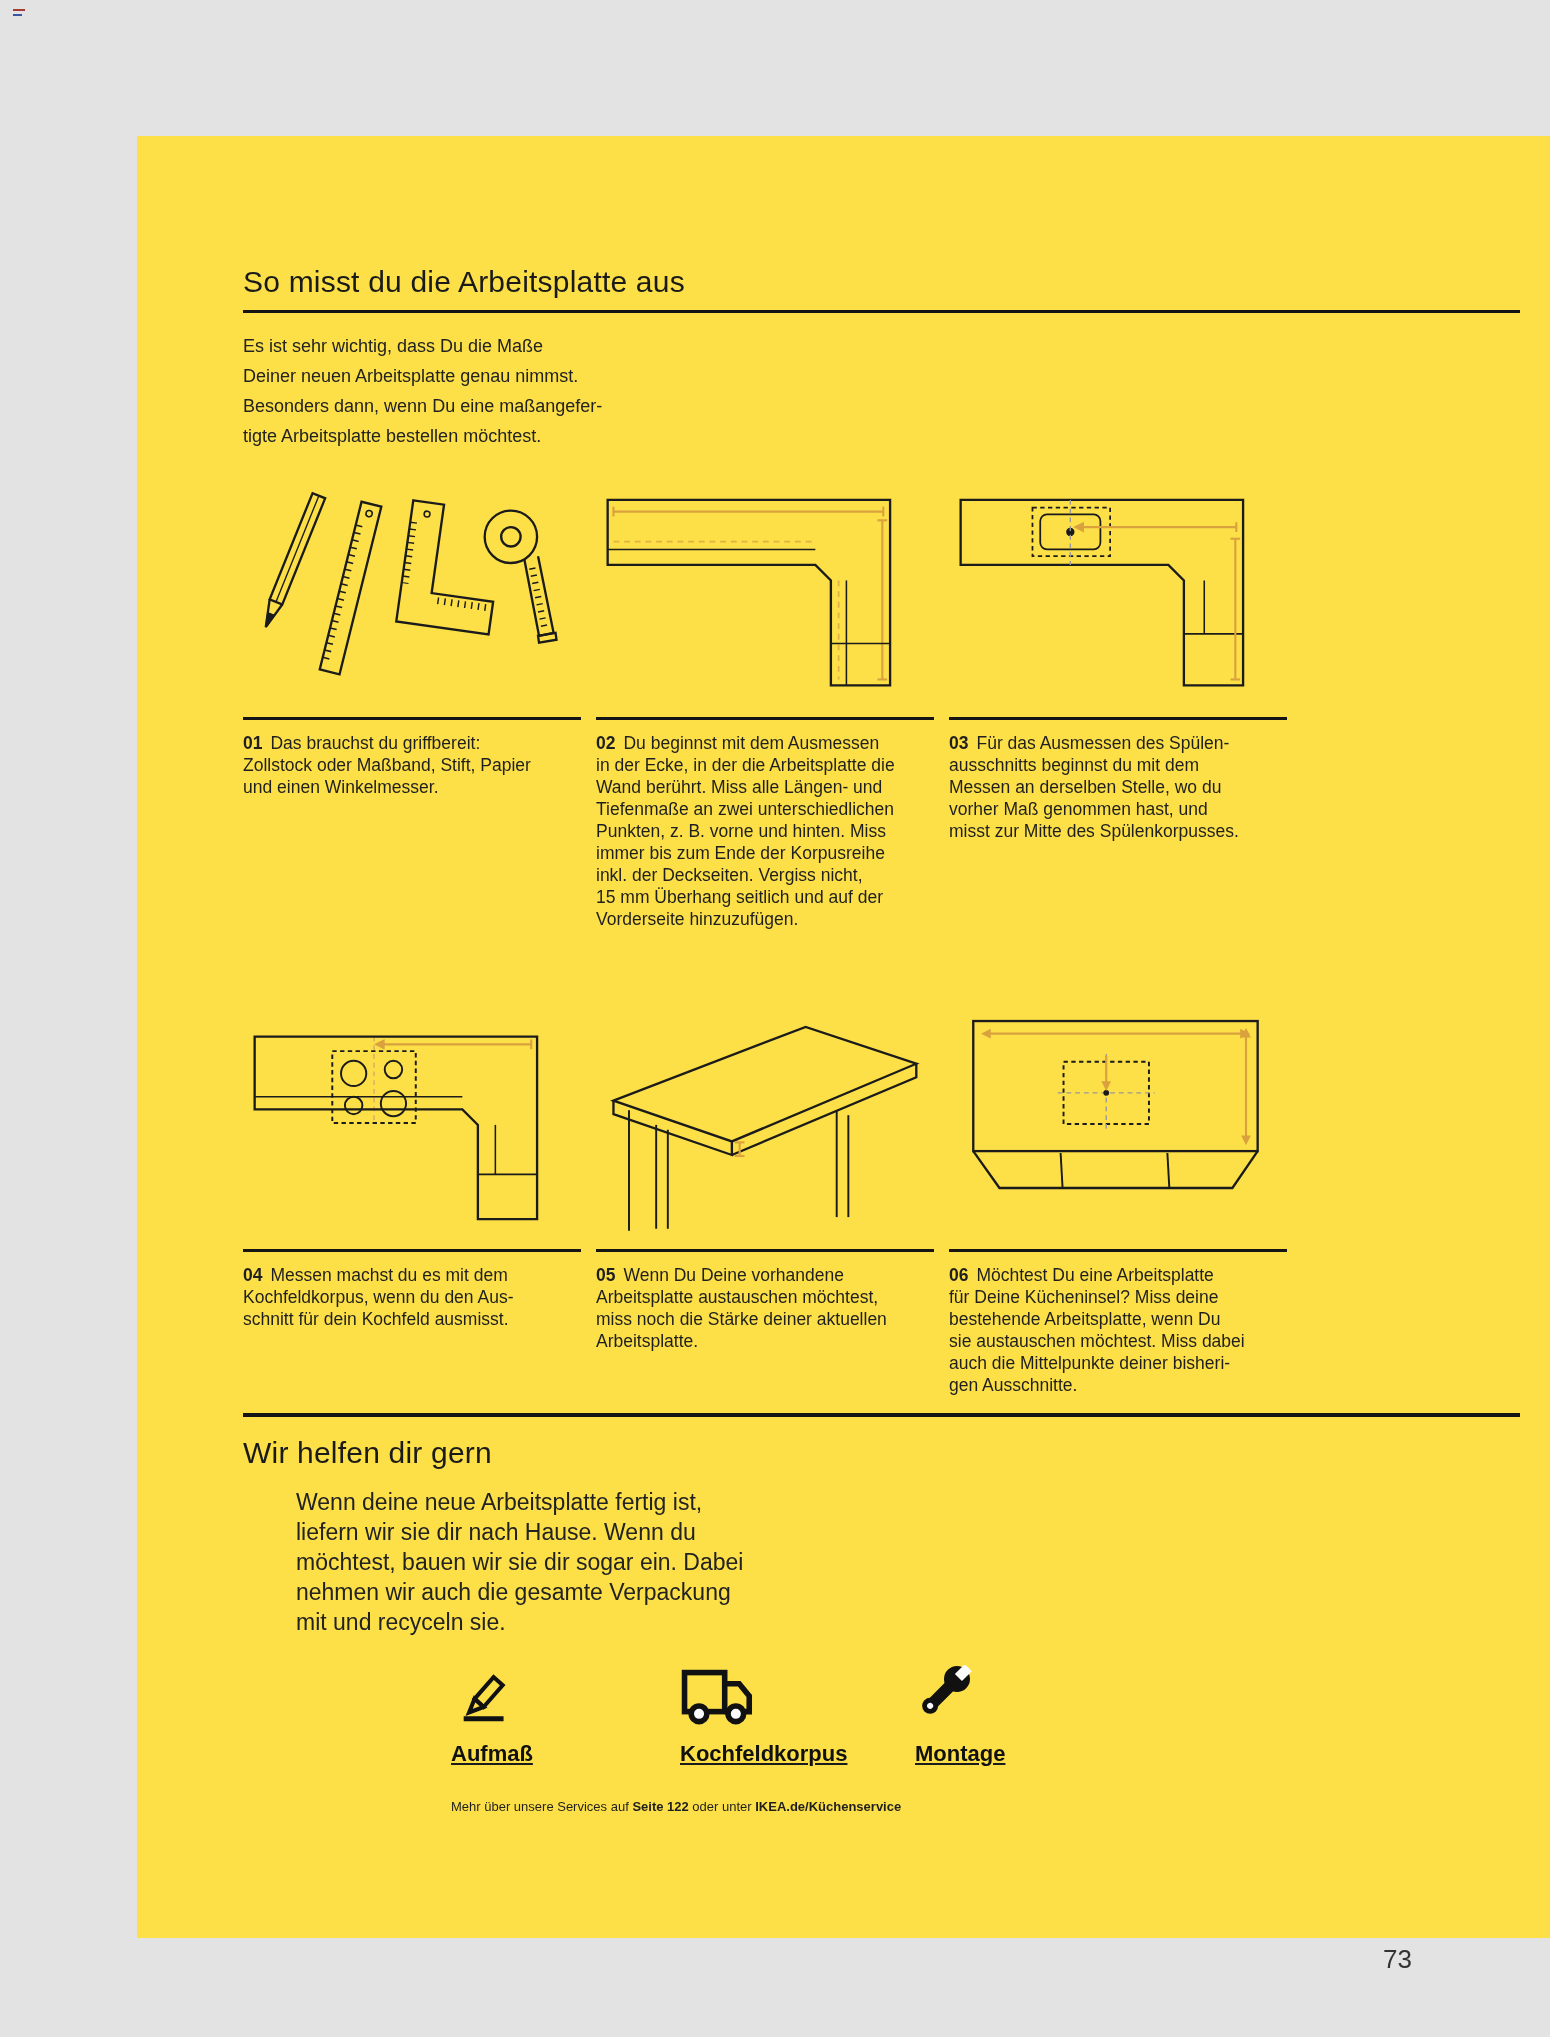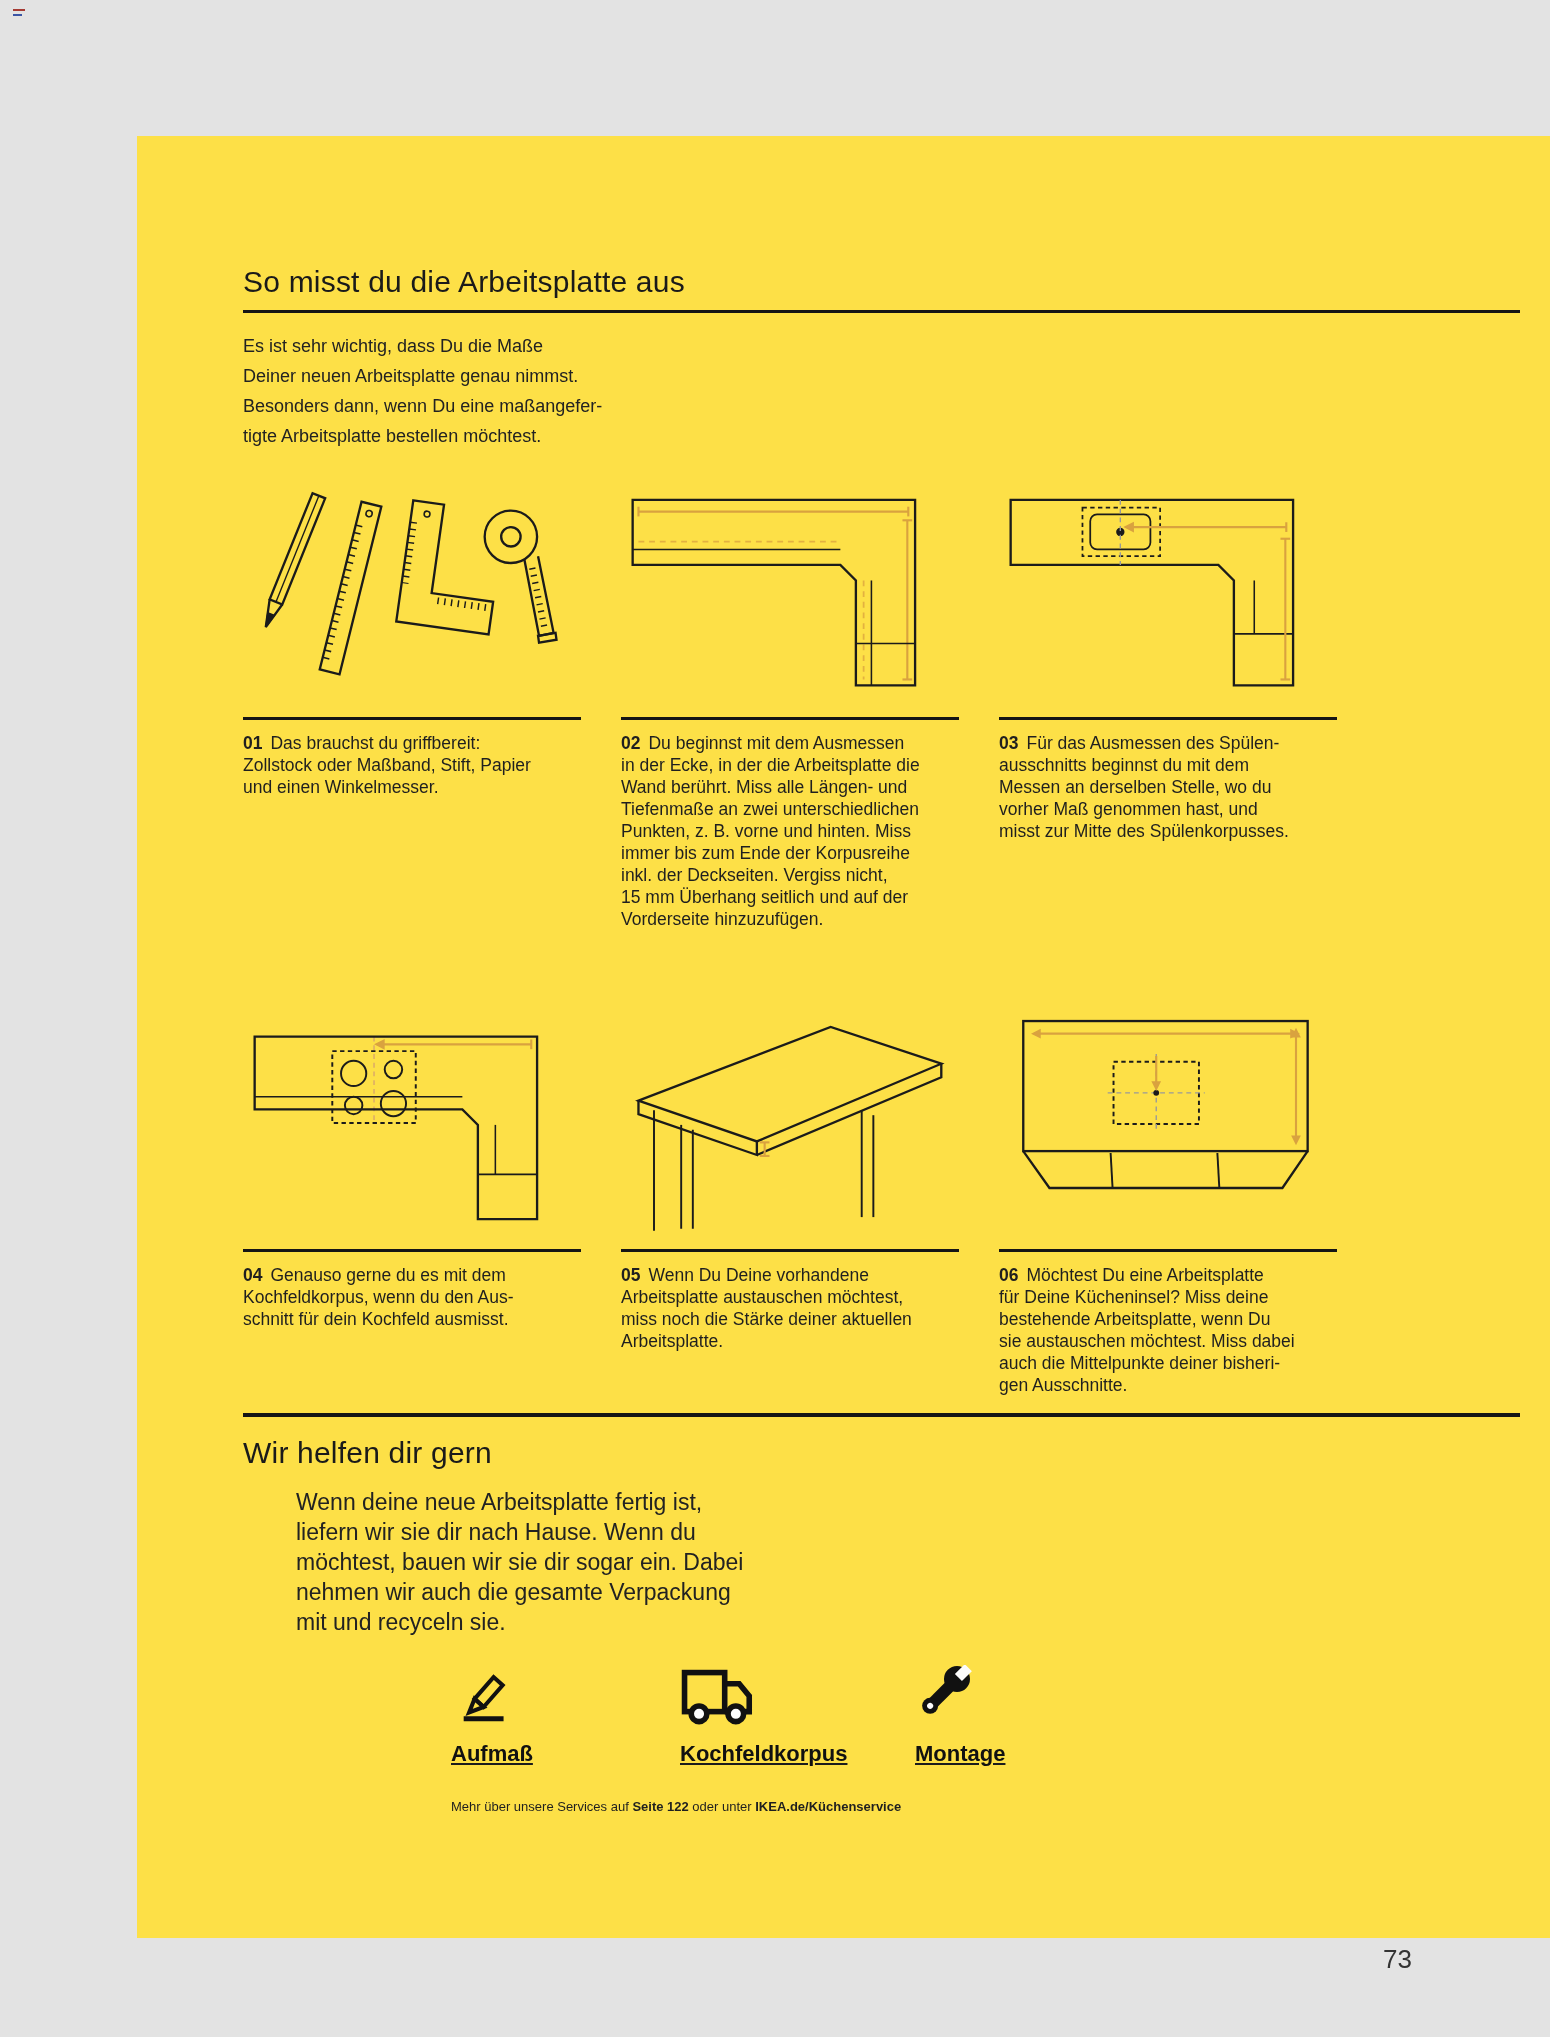--- a/index.html
+++ b/index.html
@@ -24,21 +24,21 @@
   .section-title{
     font-size:30px;line-height:36px;font-weight:400;color:#1a1a1a;letter-spacing:.2px;
   }
   .rule{height:3px;background:#151515;margin-top:10px;}
   .rule.heavy{height:4px;margin-top:0;}
   .intro{
     margin-top:18px;font-size:18px;line-height:30px;color:#222;
     white-space:pre-line;max-width:520px;
   }
   .steps-row{
-    display:grid;grid-template-columns:338px 338px 338px;column-gap:40px;
+    display:grid;grid-template-columns:338px 338px 338px;column-gap:15px;
   }
   .steps-row.first{margin-top:34px;}
   .steps-row.second{margin-top:56px;}
   .illus{height:222px;position:relative;}
   .steps-row.second .illus{height:235px;}
   .illus svg{display:block;}
   .step-rule{height:3px;background:#151515;margin-top:10px;}
   .caption{
     margin-top:12px;font-size:17.5px;line-height:22px;color:#1f1f1f;
     white-space:pre-line;
@@ -210,21 +210,21 @@
             <circle cx="155" cy="99" r="13"></circle>
           </g>
           <g stroke="#d9a23f" fill="none" stroke-width="2.2">
             <line x1="140" y1="38" x2="297" y2="38"></line>
             <line x1="297" y1="33" x2="297" y2="43"></line>
           </g>
           <polygon points="135,38 146,32.5 146,43.5" fill="#d9a23f"></polygon>
         </svg>
       </div>
       <div class="step-rule"></div>
-      <p class="caption"><span class="num">04</span><span>Genauso gerne du es mit dem
+      <p class="caption"><span class="num">04</span><span>Messen machst du es mit dem
 Kochfeldkorpus, wenn du den Aus-
 schnitt für dein Kochfeld ausmisst.</span></p>
     </div>
 
     <div>
       <div class="illus">
         <svg width="330" height="235" viewBox="0 0 340 235">
           <g class="ink" stroke-width="2.4">
             <path d="M18 96 L216 20 L330 58 L140 138 Z"></path>
             <path d="M18 96 V110 L140 152 V138"></path>

